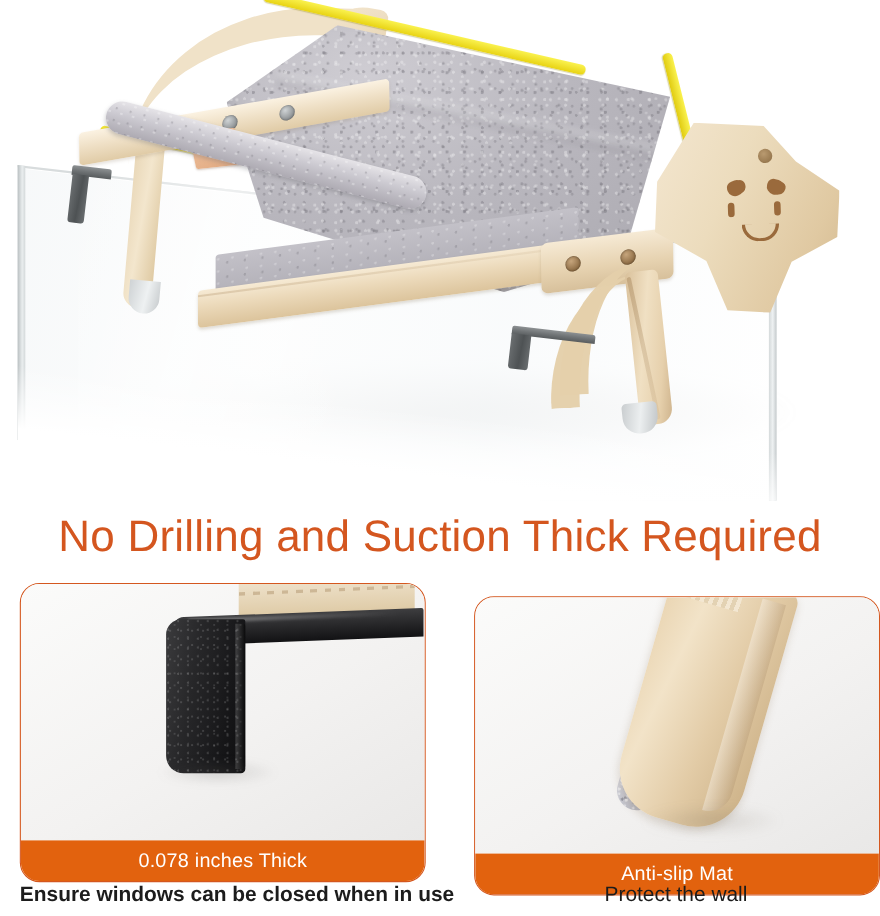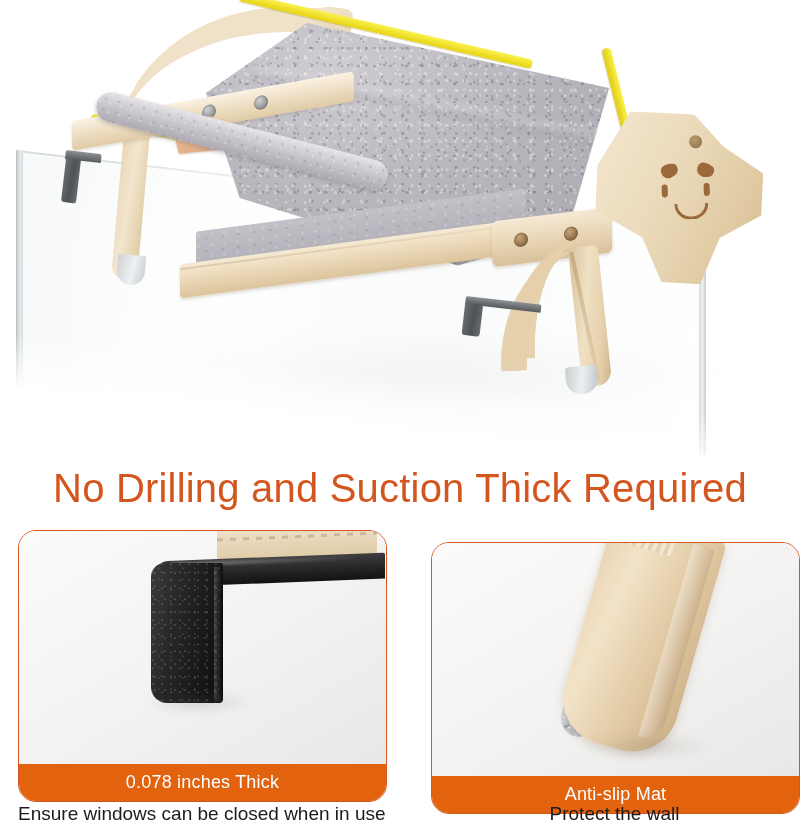--- a/index.html
+++ b/index.html
@@ -283,21 +283,21 @@
   .card-bar{
     position:absolute;left:0;bottom:0;width:100%;height:37px;
     background:#e2620e;color:#ffffff;
     display:flex;align-items:center;justify-content:center;
     font-size:18px;letter-spacing:.2px;
   }
   .card-caption{
     position:absolute;top:803px;width:367px;text-align:center;
     font-size:19px;color:#1c1c1c;white-space:nowrap;
   }
-  .cap-left{left:18px;}
+  .cap-left{left:18px;font-weight:bold;}
   .cap-right{left:431px;}
 
   
   .br-wood{
     position:absolute;left:198px;top:-6px;width:160px;height:42px;
     background:linear-gradient(180deg,#efe3cd,#e0cdaa 70%,#cdb68e);
     transform:skewY(-2.5deg);border-radius:2px;
   }
   .br-wood-grain{position:absolute;left:0;top:10px;width:100%;height:3px;
     background:repeating-linear-gradient(90deg,rgba(170,140,100,.45) 0 6px,rgba(170,140,100,0) 6px 13px);}

